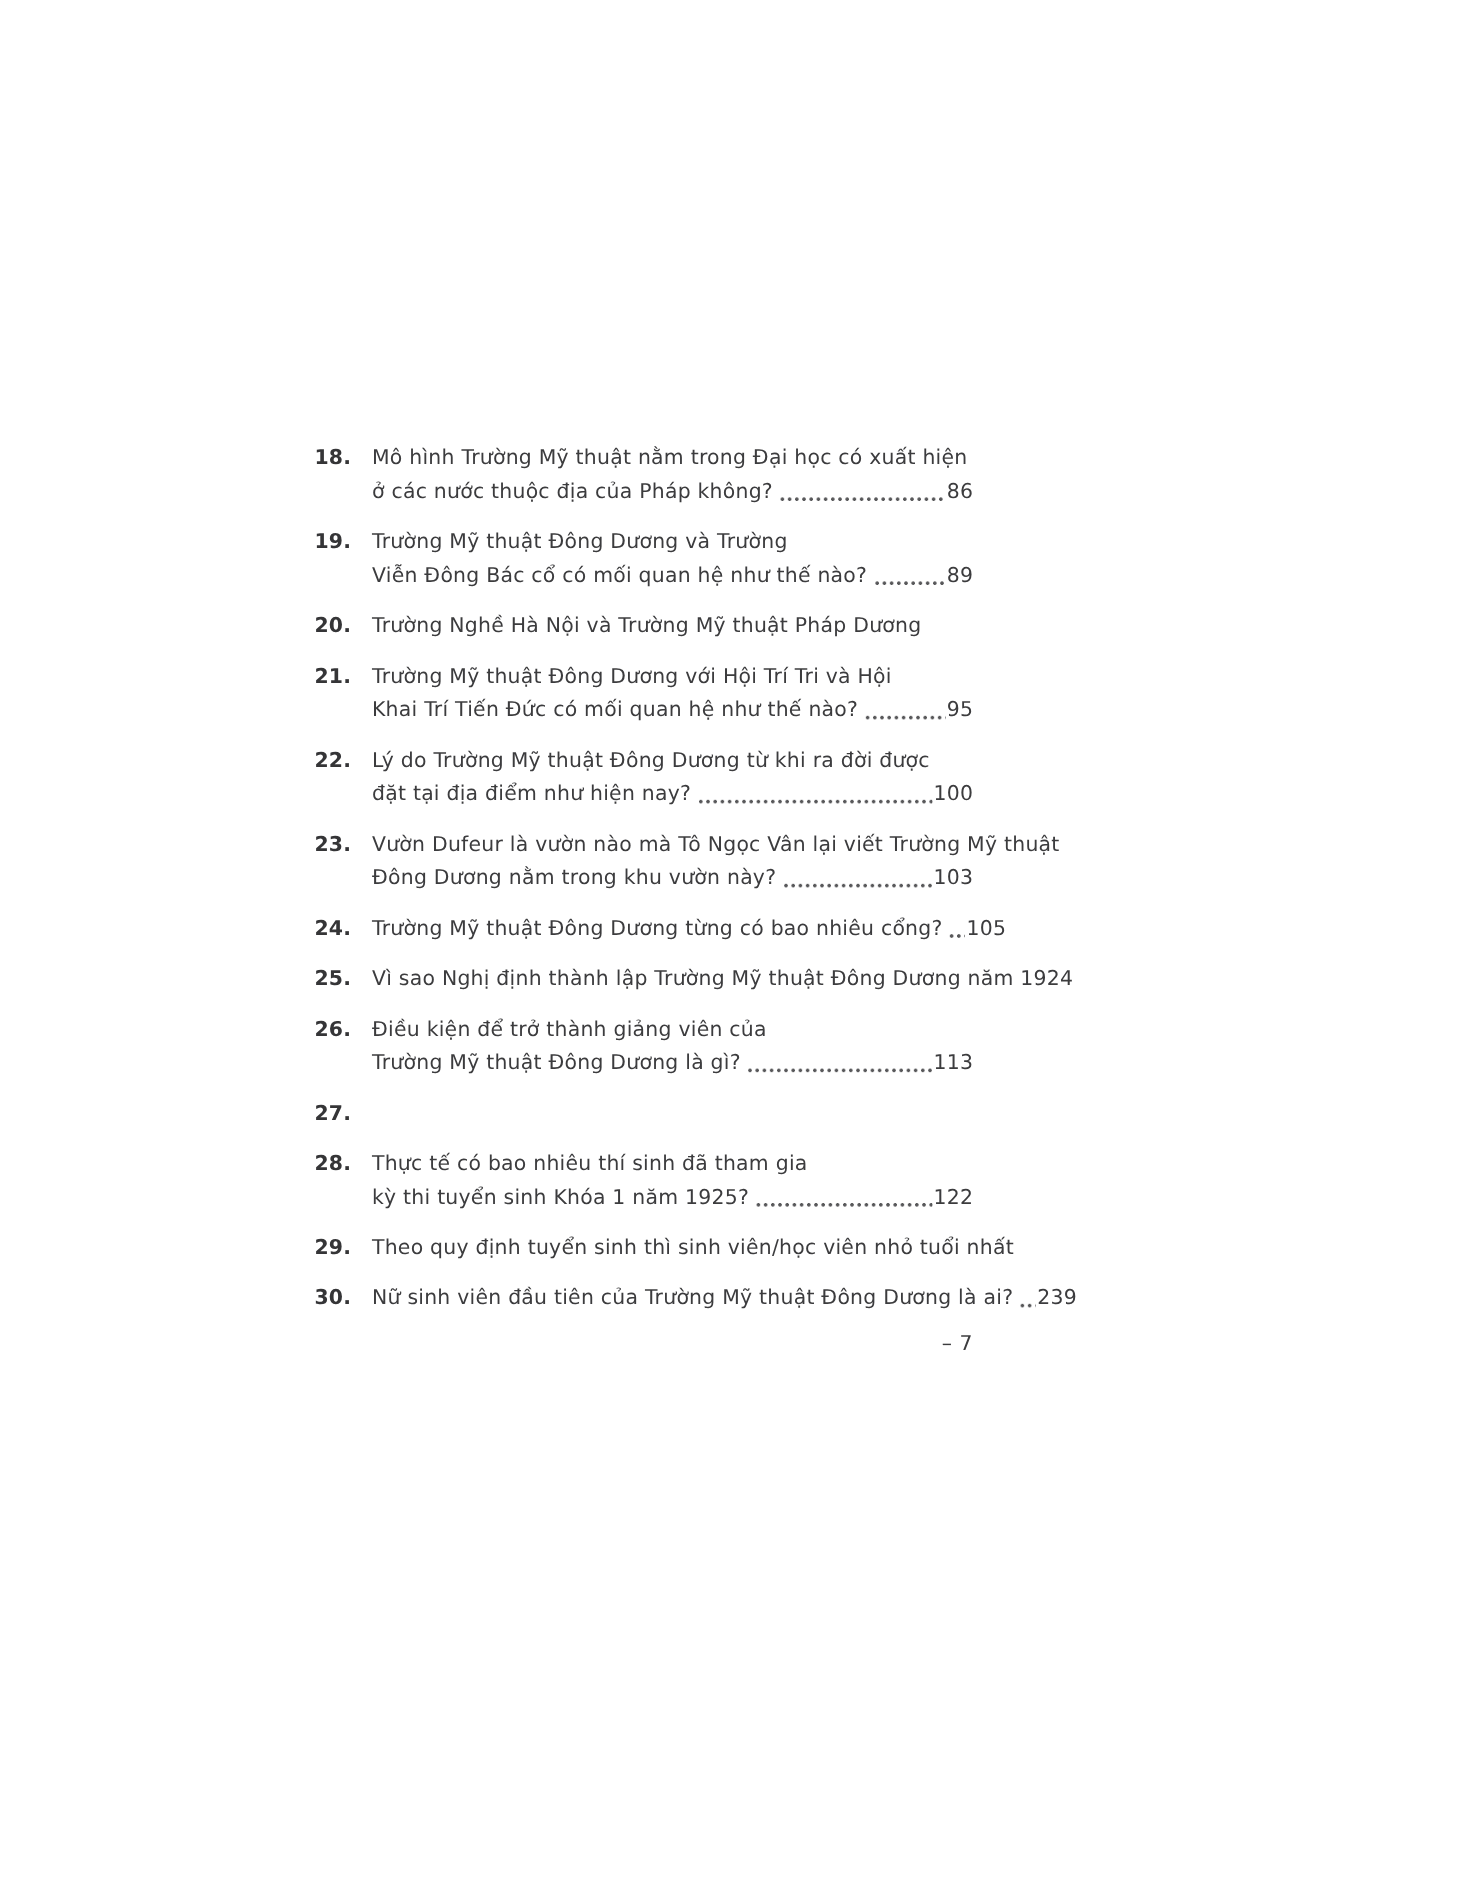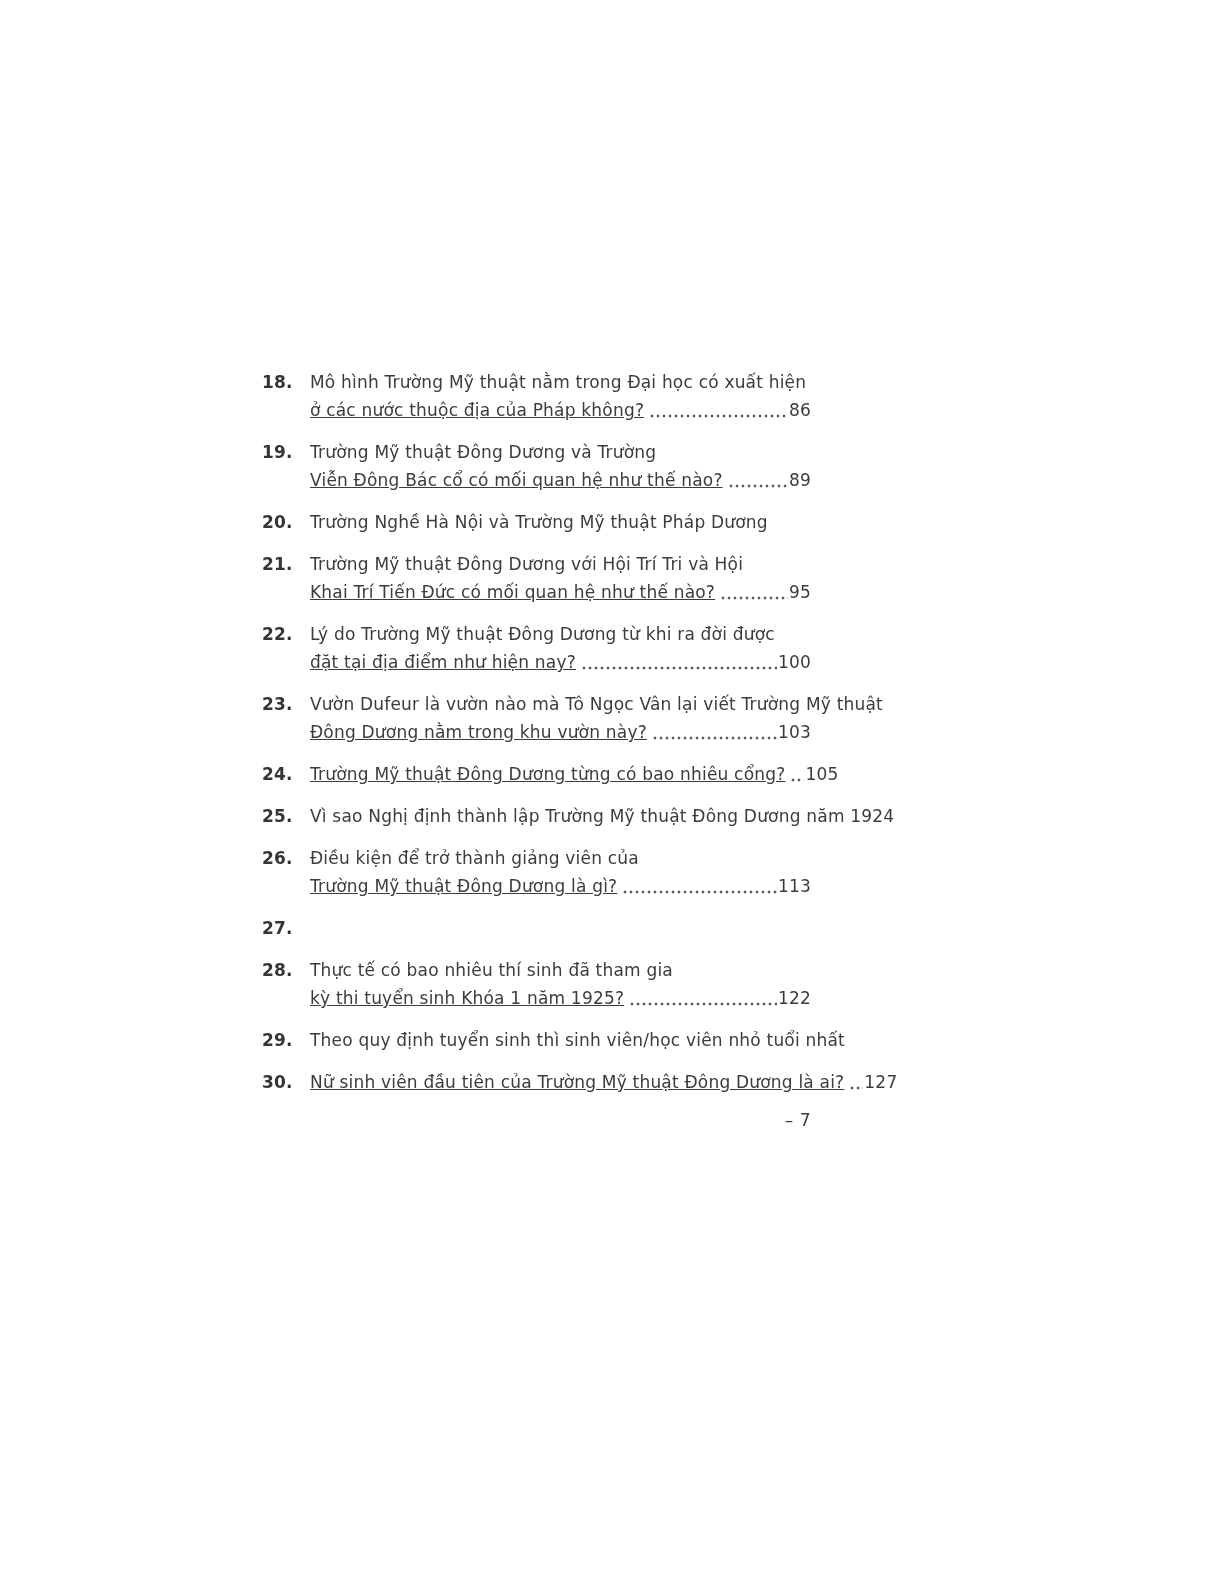--- a/index.html
+++ b/index.html
@@ -33,21 +33,21 @@
     font-weight: 700;
     color: #353537;
   }
   .body { flex: 1; min-width: 0; }
   .line { white-space: nowrap; }
   .last {
     display: flex;
     align-items: baseline;
     white-space: nowrap;
   }
-  .last .text { flex: 0 1 auto; text-decoration: underline; }
+  .last .text { flex: 0 1 auto; }
   .leader {
     flex: 1 1 auto;
     min-width: 14px;
     height: 20px;
     align-self: center;
     margin: 0 1px 0 5px;
     background-image: radial-gradient(circle, #58585a 1.2px, transparent 1.7px);
     background-size: 6px 6px;
     background-repeat: repeat-x;
     background-position: left bottom 1px;
@@ -191,21 +191,21 @@
           <div class="line">Theo quy định tuyển sinh thì sinh viên/học viên nhỏ tuổi nhất</div>
         </div>
   </div>
 
   <div class="entry">
     <div class="num">30.</div>
     <div class="body">
           <div class="last">
             <span class="text">Nữ sinh viên đầu tiên của Trường Mỹ thuật Đông Dương là ai?</span>
             <span class="leader"></span>
-            <span class="pagenum">127</span>
+            <span class="pagenum">239</span>
           </div>
         </div>
   </div>
 </div>
   <div class="footer">
     <span>– 7</span>
   </div>
 </div>
 
 </body></html>

